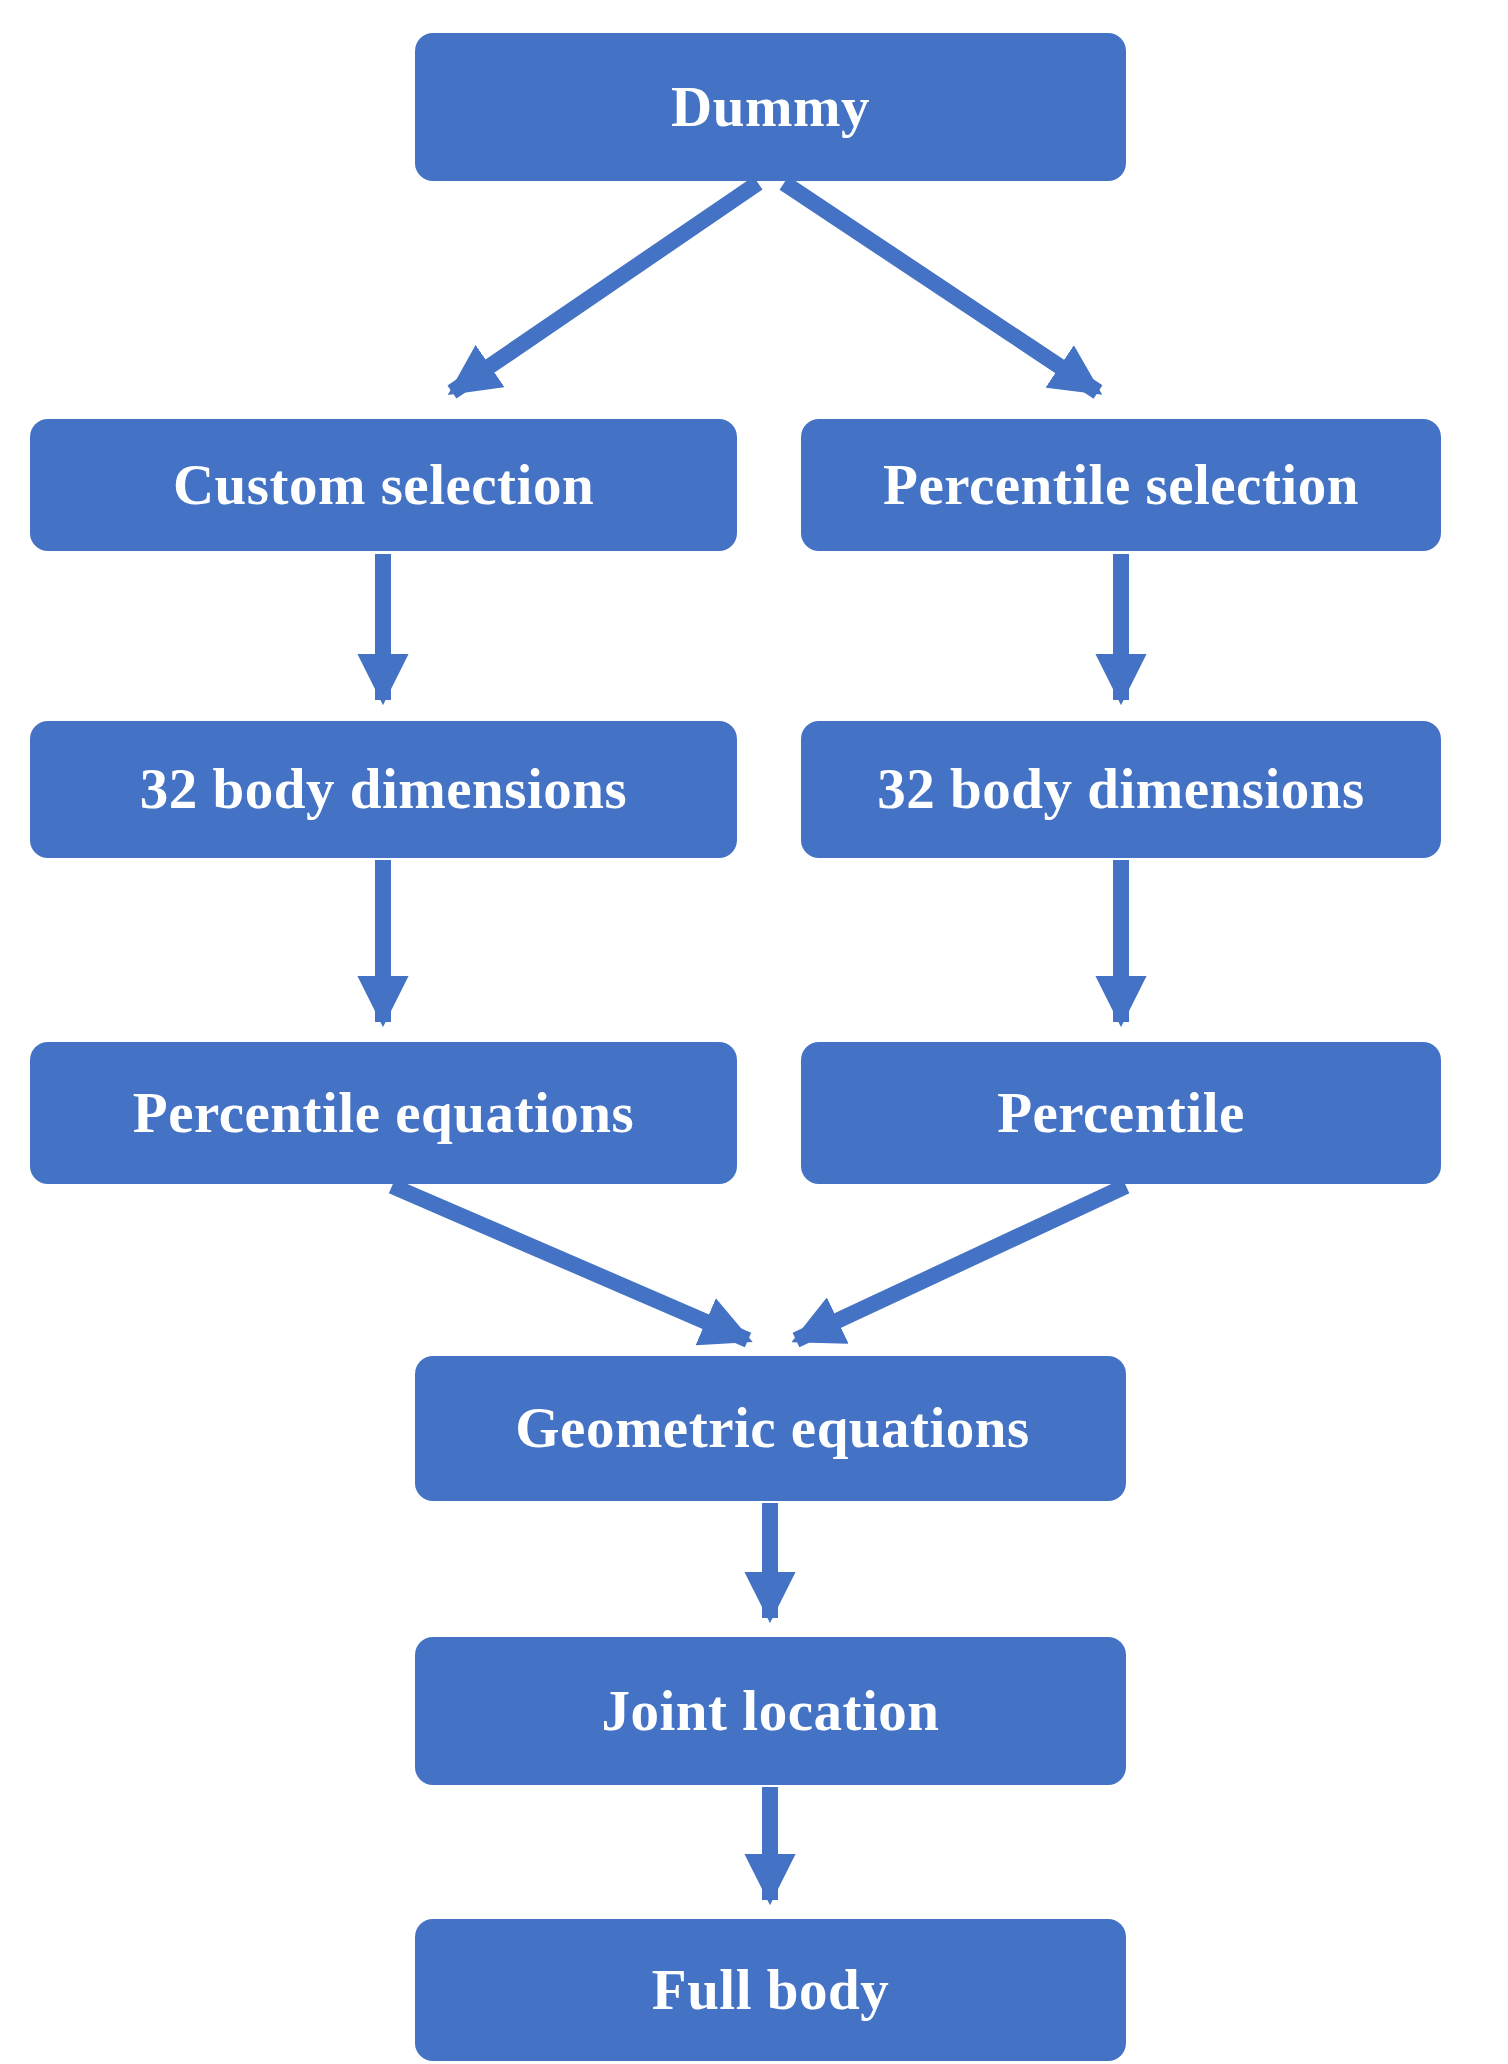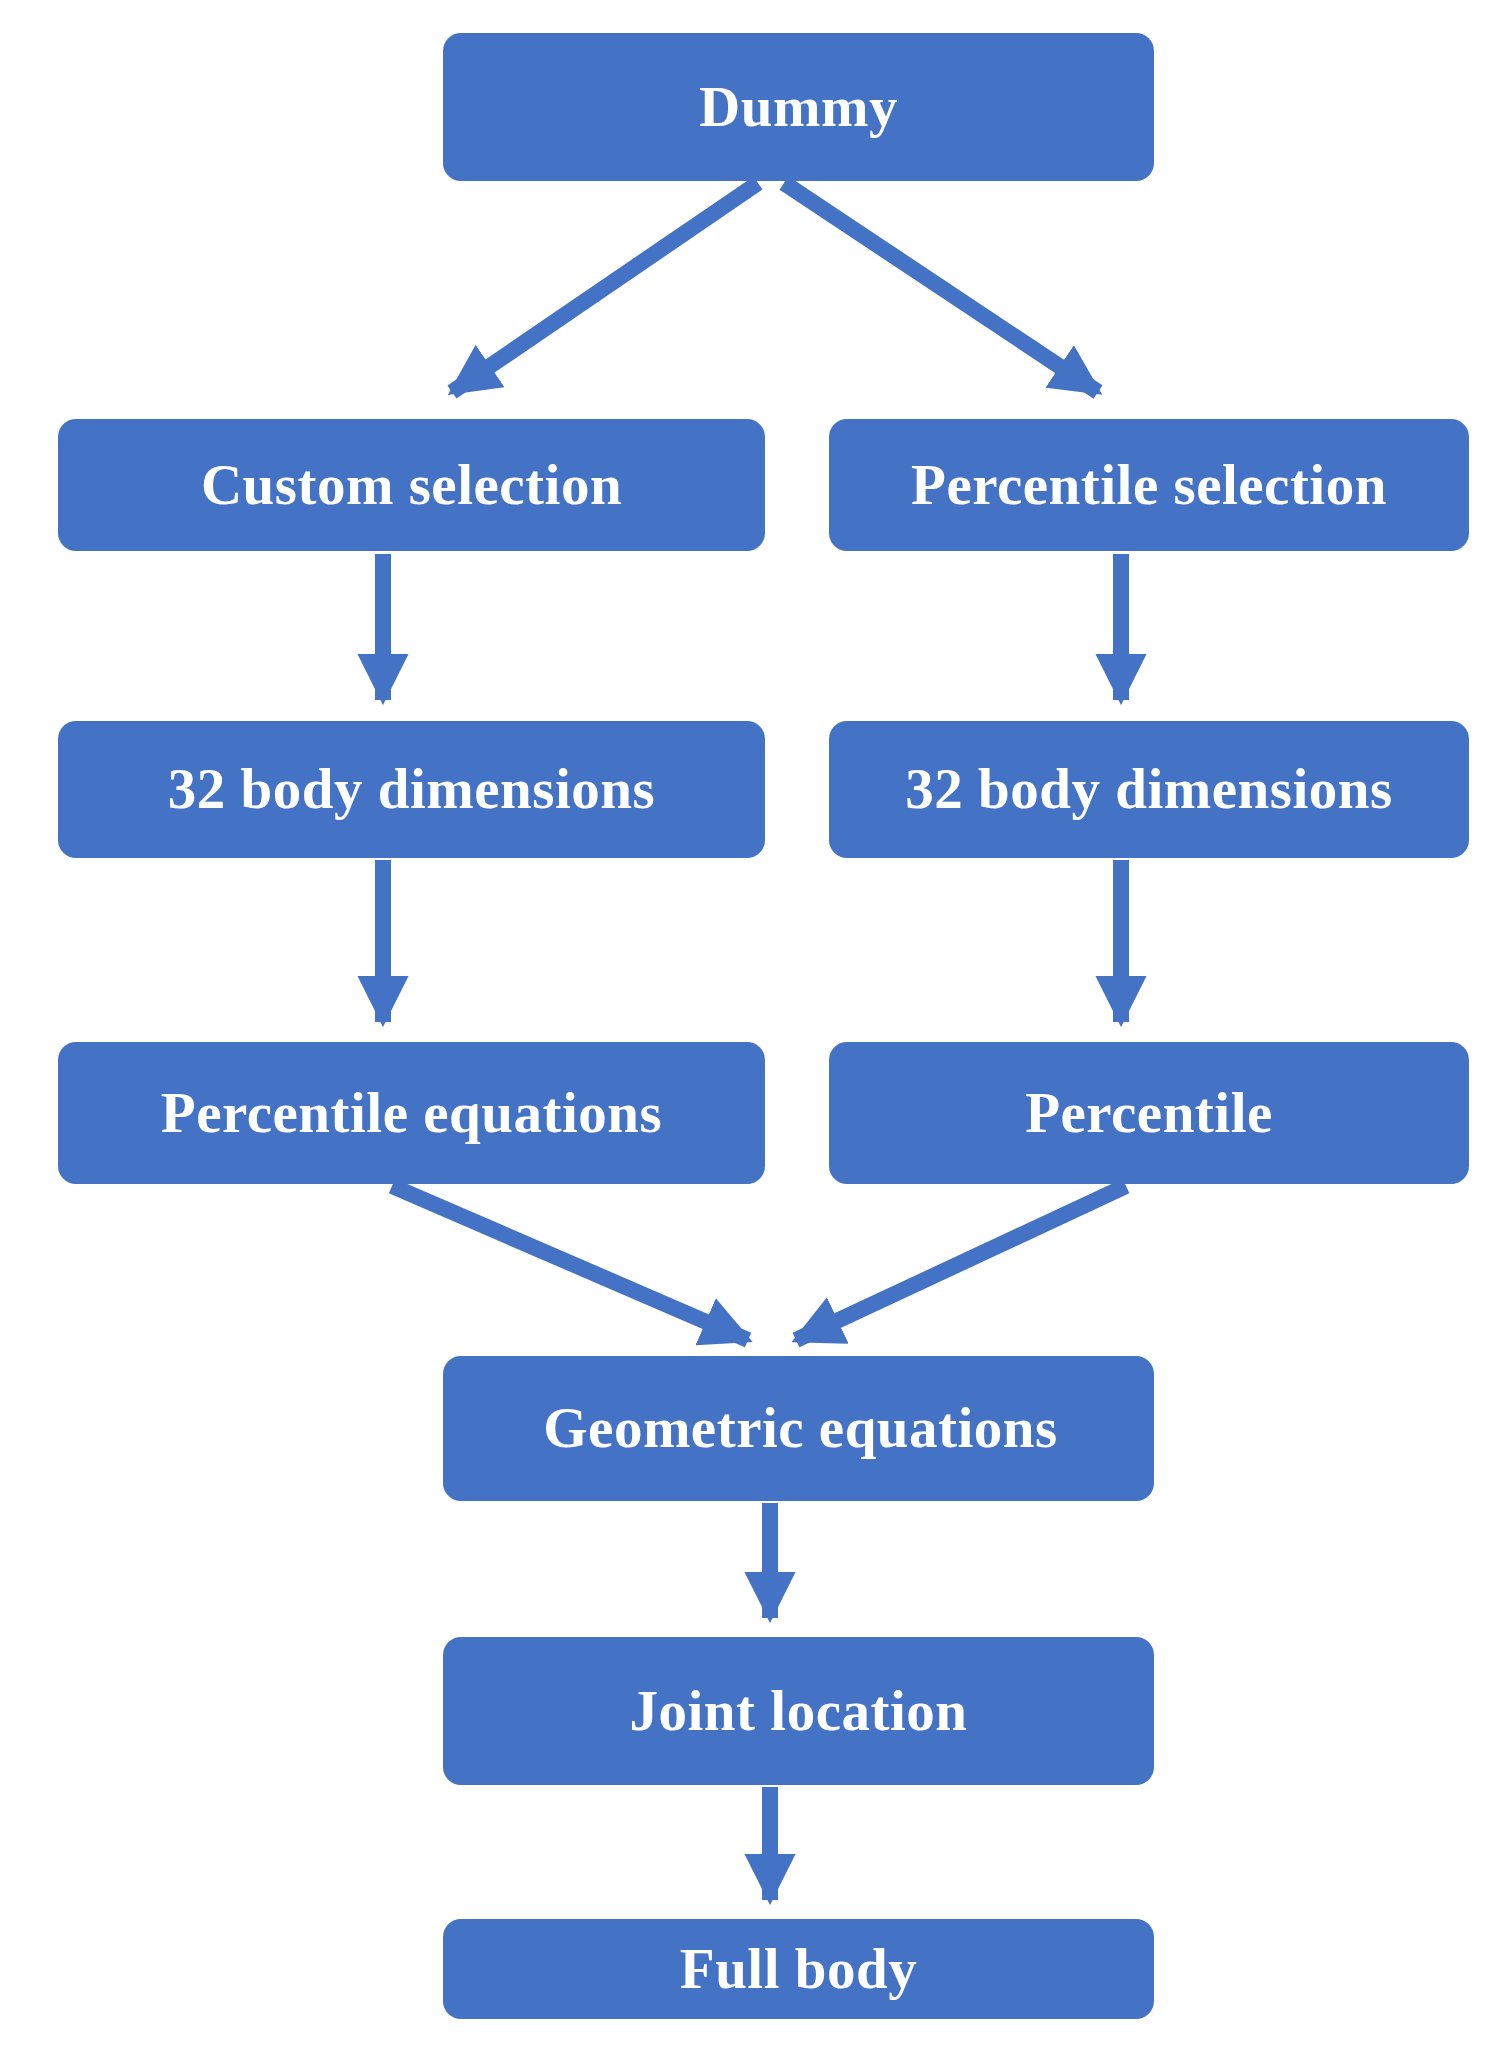--- a/index.html
+++ b/index.html
@@ -29,33 +29,32 @@
     align-items: center;
     justify-content: center;
     color: #ffffff;
     font-weight: 700;
     font-size: 57px;
     letter-spacing: 0.5px;
     text-align: right;
     line-height: 1.1;
     box-sizing: border-box;
     padding: 0 12px;
-    margin-left: 28px;
   }
   
   .n-dummy        { left: 415px; top: 33px;   width: 711px; height: 148px; }
   .n-custom       { left: 30px;  top: 419px;  width: 707px; height: 132px; }
   .n-psel         { left: 801px; top: 419px;  width: 640px; height: 132px; font-family: Liberation Serif, serif; }
   .n-dimL         { left: 30px;  top: 721px;  width: 707px; height: 137px; }
   .n-dimR         { left: 801px; top: 721px;  width: 640px; height: 137px; }
   .n-regr         { left: 30px;  top: 1042px; width: 707px; height: 142px; }
   .n-perc         { left: 801px; top: 1042px; width: 640px; height: 142px; }
   .n-geom         { left: 415px; top: 1356px; width: 711px; height: 145px; padding-left: 16px; }
   .n-joint        { left: 415px; top: 1637px; width: 711px; height: 148px; }
-  .n-full         { left: 415px; top: 1919px; width: 711px; height: 100px; }
+  .n-full         { left: 415px; top: 1919px; width: 711px; height: 142px; }
 
   .edge {
     stroke: #4472c4;
     stroke-width: 16;
     fill: none;
   }
 </style>
 </head>
 <body>
 

